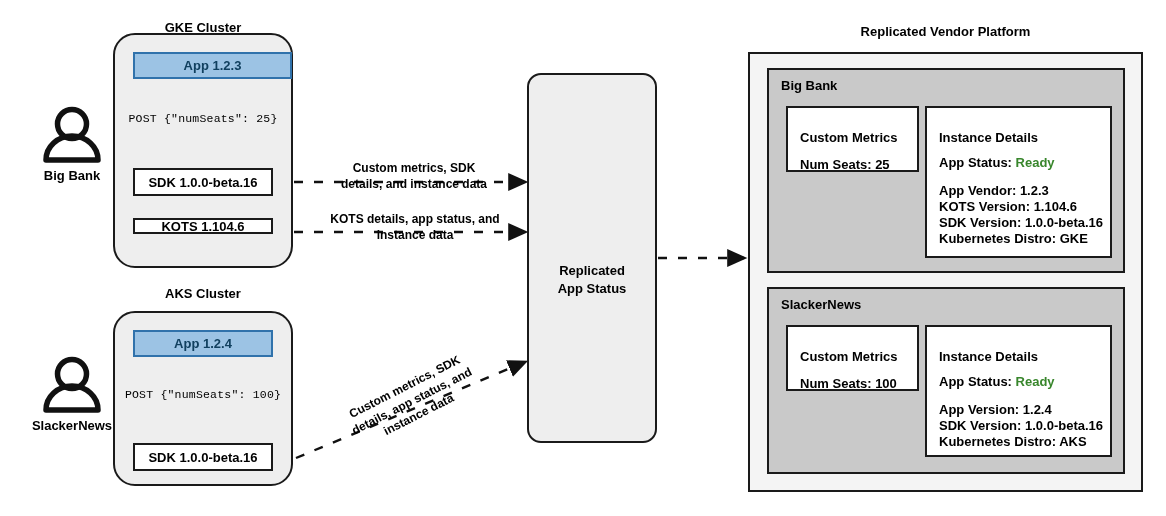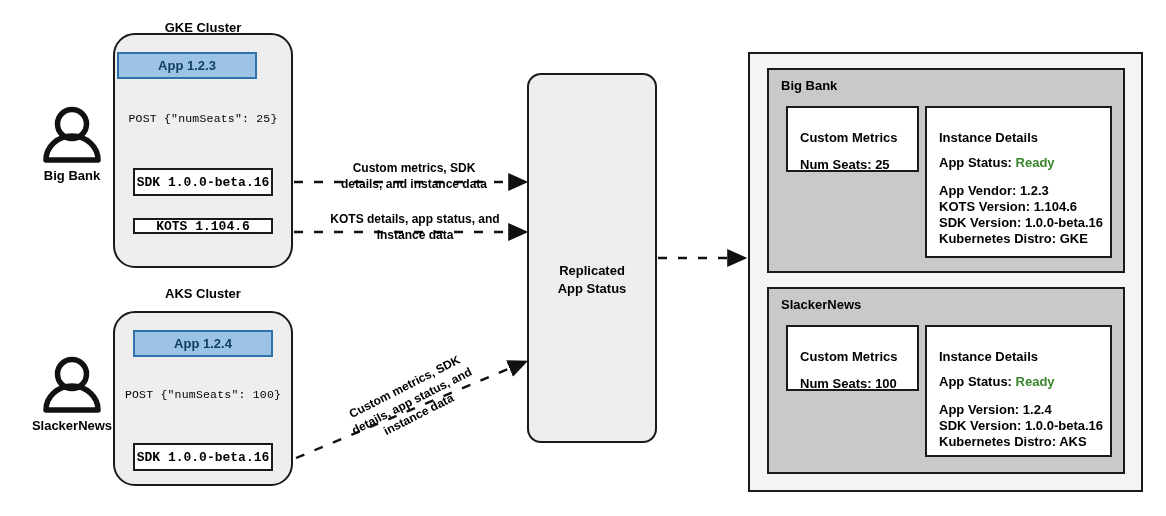--- a/index.html
+++ b/index.html
@@ -78,21 +78,20 @@
   }
 
   
   .comp-box {
     background: #ffffff;
     border: 2px solid #1a1a1a;
     box-sizing: border-box;
     display: flex;
     align-items: center;
     justify-content: center;
-    font-family: Liberation Mono, monospace;
   }
   .comp-box span {
     font-size: 13px;
     font-weight: bold;
     color: #000000;
     white-space: nowrap;
   }
 
   
   .post-label {
@@ -202,21 +201,21 @@
   </svg>
 
   <div class="abs actor-label" style="left:22px; top:168px; width:100px;">Big Bank</div>
 
   <div class="abs actor-label" style="left:10px; top:418px; width:124px;">SlackerNews</div>
 
   <div class="abs ttl" style="left:113px; top:20px; width:180px;">GKE Cluster</div>
 
   <div class="abs cluster" style="left:113px; top:33px; width:180px; height:235px;"></div>
 
-  <div class="abs app-box" style="left:117px; top:52px; width:140px; height:27px;">
+  <div class="abs app-box" style="left:133px; top:52px; width:159px; height:27px;">
     <span>App 1.2.3</span>
   </div>
 
   <div class="abs post-label" style="left:113px; top:112px; width:180px;">POST {"numSeats": 25}</div>
 
   <div class="abs comp-box" style="left:133px; top:168px; width:140px; height:28px;">
     <span>SDK 1.0.0-beta.16</span>
   </div>
 
   <div class="abs comp-box" style="left:133px; top:218px; width:140px; height:16px;">
@@ -252,20 +251,21 @@
       <div>instance data</div>
     </div>
 
   <div class="abs svc-box" style="left:527px; top:73px; width:130px; height:370px;">
     <div class="svc-label">
       <div>Replicated</div>
       <div>App Status</div>
     </div>
   </div>
 
+  <div class="abs ttl" style="left:748px; top:24px; width:395px;">Replicated Vendor Platform</div>
 
   <div class="abs platform-outer" style="left:748px; top:52px; width:395px; height:440px;"></div>
 
   <div class="abs tenant-box" style="left:767px; top:68px; width:358px; height:205px;"></div>
 
   <div class="abs tenant-name" style="left:781px; top:78px;">Big Bank</div>
 
   <div class="abs panel" style="left:786px; top:106px; width:133px; height:66px;">
     <div class="panel-title">Custom Metrics</div>
     <div style="height:12px;"></div>

